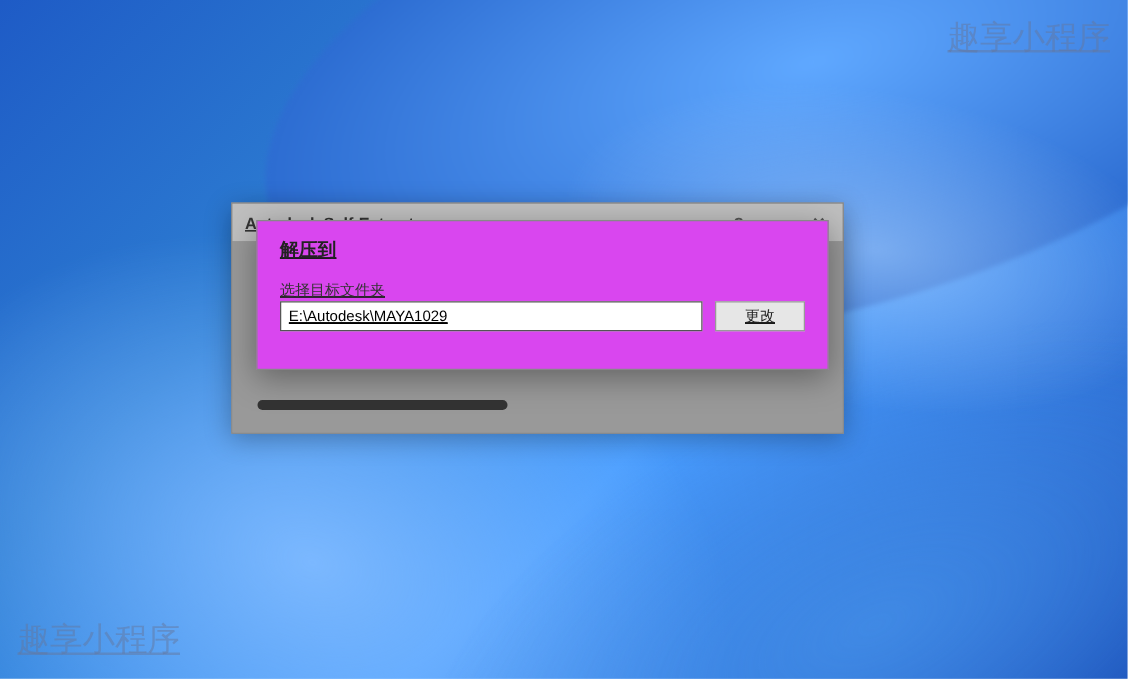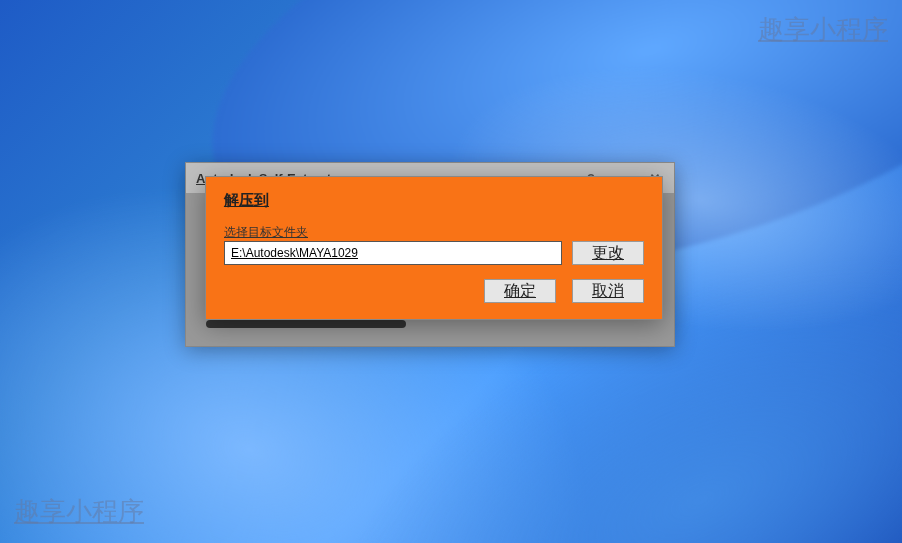--- a/index.html
+++ b/index.html
@@ -74,21 +74,21 @@
   background: #333;
   border-radius: 4px;
 }
 
 
 .dialog {
   position: absolute;
   left: 205px;
   top: 176px;
   width: 458px;
-  background: #f97316;
+  background: #d946ef;
   border: 1px solid #888;
   box-shadow: 0 6px 24px rgba(0,0,0,0.35);
 }
 .dialog-body {
   padding: 14px 18px 16px 18px;
 }
 .dialog-title {
   font-size: 15px;
   font-weight: 600;
   color: #222;
@@ -111,21 +111,21 @@
   background: #fff;
   padding: 0 6px;
   font-size: 12px;
   font-family: inherit;
 }
 .btn {
   min-width: 72px;
   height: 24px;
   background: #e6e6e6;
   border: 1px solid #999;
-  font-size: 16px;
+  font-size: 12px;
   color: #222;
   cursor: pointer;
   font-family: inherit;
   display: inline-flex;
   align-items: center;
   justify-content: center;
 }
 .button-row {
   display: flex;
   justify-content: flex-end;
@@ -168,18 +168,14 @@
 <div class="watermark-inner">趣享小程序</div>
 
 <div class="dialog">
   <div class="dialog-body">
     <div class="dialog-title">解压到</div>
     <div class="dialog-label">选择目标文件夹</div>
     <div class="path-row">
       <input type="text" class="path-input" value="E:\Autodesk\MAYA1029" style="">
       <button class="btn">更改</button>
     </div>
-    <div class="button-row">
-      <button class="btn">确定</button>
-      <button class="btn">取消</button>
-    </div>
   </div>
 </div>
 
 </body></html>

